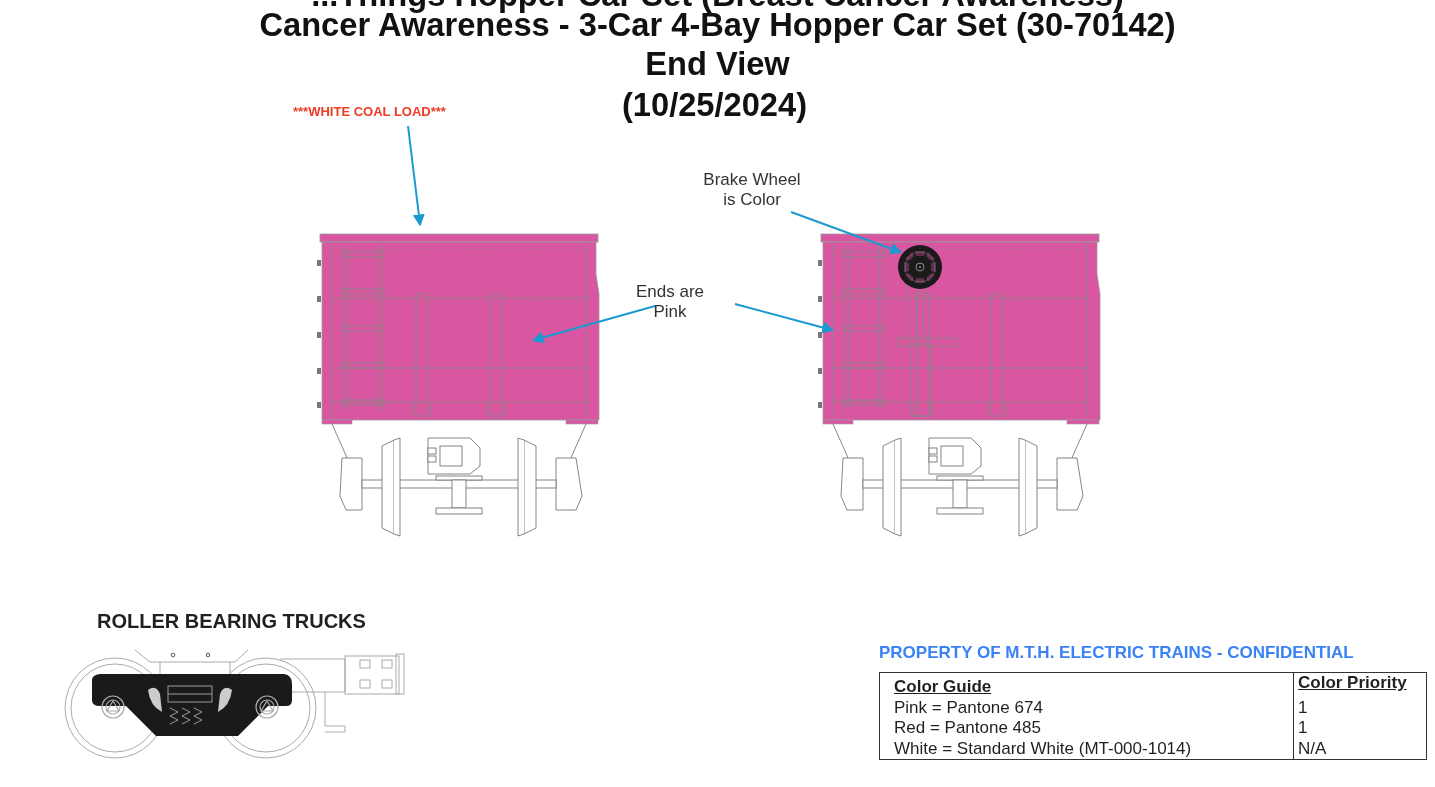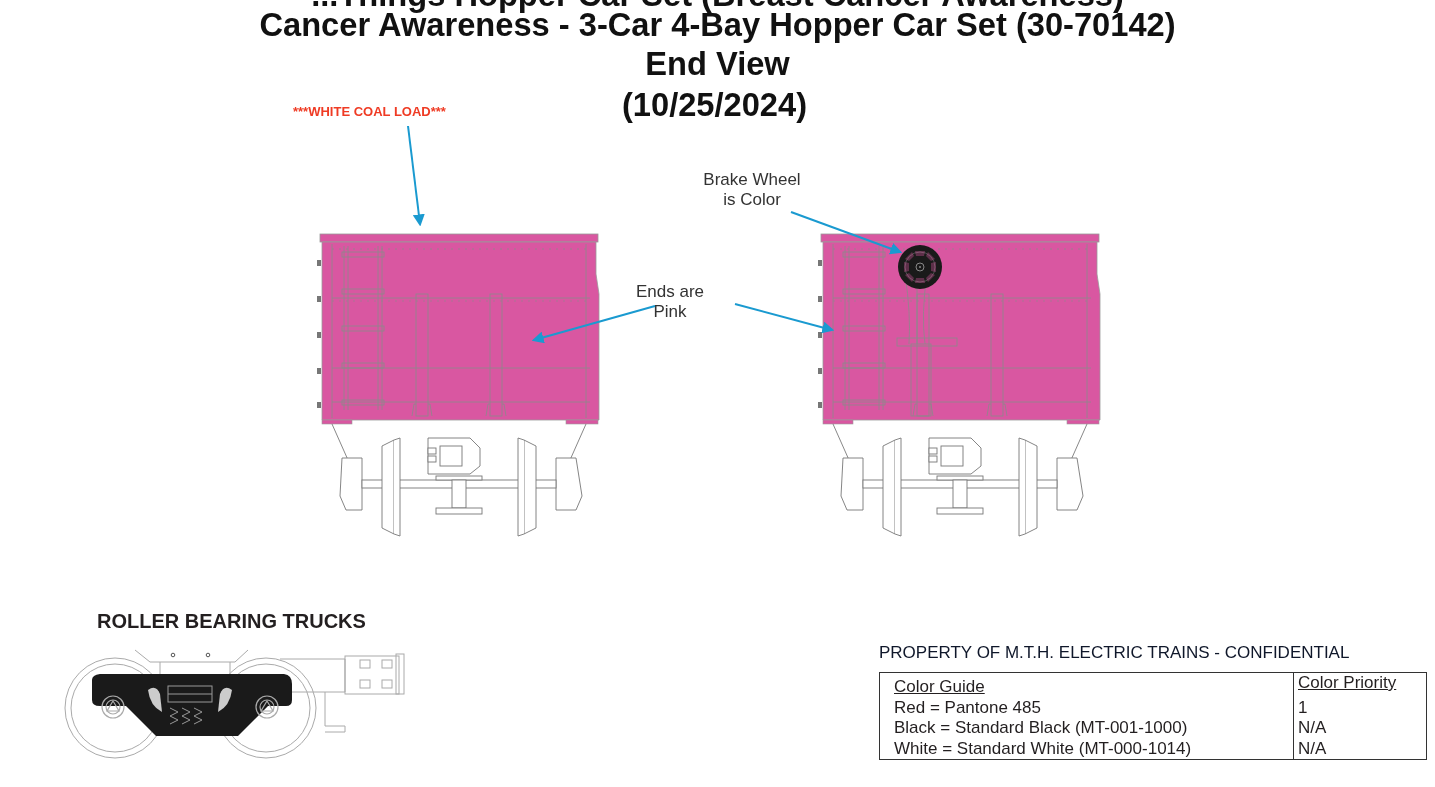--- a/index.html
+++ b/index.html
@@ -1,25 +1,25 @@
 <!DOCTYPE html>
 <html><head>
 <meta charset="utf-8">
 <style>
   html, body { margin:0; padding:0; background:#ffffff; }
   body { width:1435px; height:787px; position:relative; overflow:hidden; font-family:"Liberation Sans", sans-serif; color:#231f20; }
   .title-line { position:absolute; left:0; width:1435px; text-align:center; font-weight:bold; font-size:34px; line-height:40px; color:#111; transform:scaleX(0.96); }
   .callout { position:absolute; font-size:17px; line-height:20px; text-align:center; color:#333; }
   .red-note { position:absolute; font-weight:bold; font-size:13px; color:#ef3b24; }
   .section-head { position:absolute; font-weight:bold; font-size:20px; color:#231f20; }
-  .conf { position:absolute; font-weight:normal; font-size:17px; color:#0f172a; }
+  .conf { position:absolute; font-weight:bold; font-size:17px; color:#3b82f6; }
   table.cg { position:absolute; left:879px; top:672px; width:548px; border-collapse:collapse; border:1.5px solid #333; font-size:17px; line-height:20.5px; }
   table.cg td { vertical-align:top; padding:0 0 0 14px; }
   table.cg td.prio { border-left:1.5px solid #333; text-align:left; width:124px; padding:0 4px; }
-  table.cg .hdr { font-weight:normal; text-decoration:underline; padding-top:4px; }
+  table.cg .hdr { font-weight:bold; text-decoration:underline; padding-top:4px; }
   svg { position:absolute; left:0; top:0; }
 </style>
 </head>
 <body>
 
 <div class="title-line" style="top:-26px;">...Things Hopper Car Set (Breast Cancer Awareness)</div>
 <div class="title-line" style="top:4px;">Cancer Awareness - 3-Car 4-Bay Hopper Car Set (30-70142)</div>
 <div class="title-line" style="top:43px;">End View</div>
 <div class="title-line" style="top:84px; left:-3px;">(10/25/2024)</div>
 
@@ -199,25 +199,25 @@
 
 <div class="conf" style="left:879px; top:643px;">PROPERTY OF M.T.H. ELECTRIC TRAINS - CONFIDENTIAL</div>
 
 <table class="cg">
   <tbody>
       <tr>
     <td class="hdr">Color Guide</td>
     <td class="prio hdr">Color Priority</td>
   </tr>
   <tr>
+    <td>Pink = Pantone 674</td>
+    <td class="prio">1</td>
+  </tr>
+  <tr>
     <td>Red = Pantone 485</td>
     <td class="prio">1</td>
-  </tr>
-  <tr>
-    <td>Black = Standard Black (MT-001-1000)</td>
-    <td class="prio">N/A</td>
   </tr>
   <tr>
     <td>White = Standard White (MT-000-1014)</td>
     <td class="prio">N/A</td>
   </tr>
 </tbody>
   </table>
 
 </body></html>

